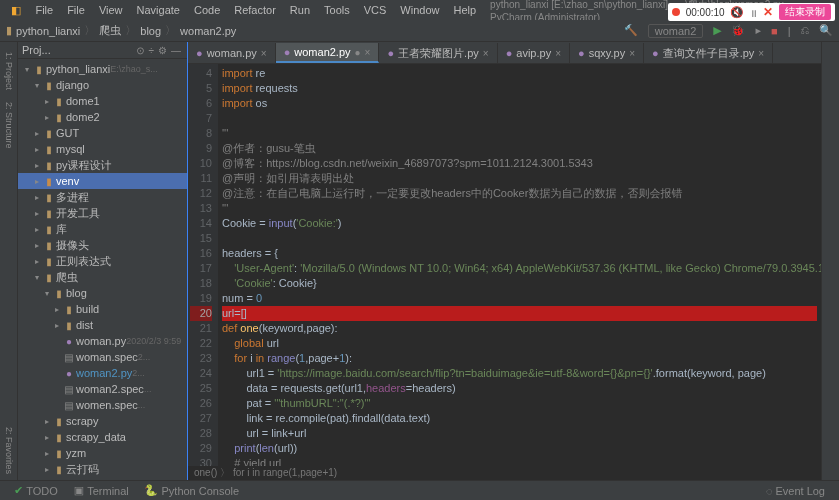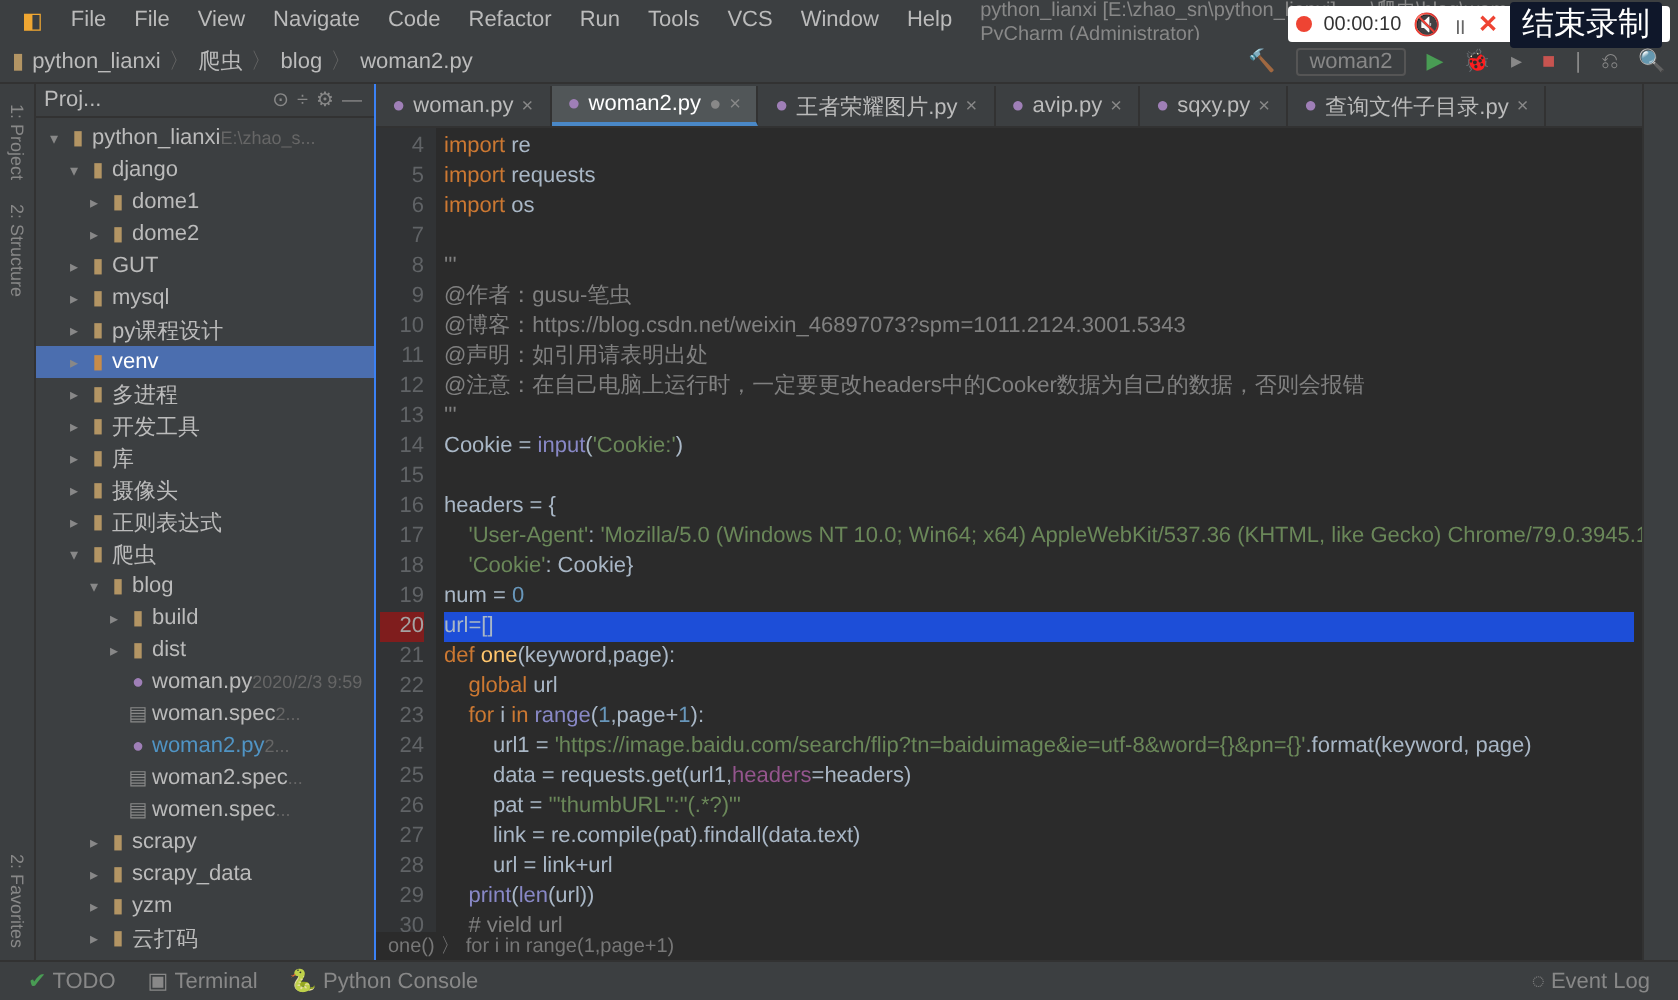--- a/index.html
+++ b/index.html
@@ -5,21 +5,21 @@
 *{margin:0;padding:0;box-sizing:border-box;font-family:"Segoe UI",Arial,sans-serif;font-size:11px}
 body{background:#2b2b2b;color:#a9b7c6;width:839px;height:500px;overflow:hidden;display:flex;flex-direction:column}
 .menubar{background:#3c3f41;height:20px;display:flex;align-items:center;padding:0 4px;color:#bbb}
 .menubar span{padding:2px 7px;cursor:default}
 .menubar .title{margin-left:auto;color:#888;font-size:10px}
 .recbar{position:absolute;top:3px;right:4px;background:#fff;display:flex;align-items:center;height:18px;gap:6px;padding:0 4px;border-radius:2px;z-index:10}
 .recbar .dot{width:8px;height:8px;background:#e43;border-radius:50%}
 .recbar .time{color:#333;font-size:10px}
 .recbar .ricon{color:#666;font-size:11px}
 .recbar .rx{color:#e43;font-size:12px;font-weight:bold}
-.recbar .recbtn{background:#0f172a;color:#fff;padding:1px 6px;border-radius:2px;font-size:16px}
+.recbar .recbtn{background:#ec4899;color:#fff;padding:1px 6px;border-radius:2px;font-size:10px}
 .breadcrumb{background:#3c3f41;height:22px;display:flex;align-items:center;padding:0 6px;color:#bbb;border-bottom:1px solid #323232;gap:4px}
 .breadcrumb .sep{color:#666}
 .breadcrumb .toolbar-icons{margin-left:auto;display:flex;gap:10px;color:#888;align-items:center}
 .breadcrumb .toolbar-icons span{cursor:default}
 .mid{flex:1;display:flex;overflow:hidden}
 .leftstrip{width:18px;background:#3c3f41;border-right:1px solid #323232;display:flex;flex-direction:column;align-items:center;padding-top:4px;color:#888}
 .leftstrip .v{writing-mode:vertical-rl;font-size:9px;margin:6px 0;cursor:default}
 .rightstrip{width:18px;background:#3c3f41;border-left:1px solid #323232}
 .projtree{width:170px;background:#3c3f41;border-right:1px solid #3b82f6;overflow:hidden;display:flex;flex-direction:column}
 .projhead{display:flex;align-items:center;padding:2px 4px;border-bottom:1px solid #323232;color:#bbb}
@@ -40,21 +40,21 @@
 .tabs .tab{display:flex;align-items:center;height:20px;padding:0 8px;color:#bbb;gap:4px;cursor:default;border-right:1px solid #323232}
 .tabs .tab.active{background:#515658;color:#fff;border-bottom:2px solid #4a88c7}
 .tabs .tab .pydot{color:#9f7fb7}
 .tabs .tab .close{color:#888;font-size:10px}
 .code{flex:1;display:flex;overflow:hidden;font-family:Consolas,monospace;font-size:11px;line-height:15px}
 .gutter{width:30px;background:#313335;text-align:right;padding:2px 6px 2px 2px;color:#606366;user-select:none}
 .gutter .g{height:15px}
 .gutter .hl{background:#7f1d1d;color:#a4a3a3}
 .codetext{flex:1;padding:2px 4px;white-space:pre;color:#a9b7c6;overflow:hidden;position:relative}
 .codetext .line{height:15px}
-.codetext .hl{background:#1d4ed8}
+.codetext .hl{background:#b91c1c}
 .kw{color:#cc7832}
 .str{color:#6a8759}
 .cmt{color:#808080}
 .num{color:#6897bb}
 .self{color:#94558d}
 .fn{color:#ffc66d}
 .bi{color:#8888c6}
 .statusbar{height:20px;background:#3c3f41;border-top:1px solid #323232;display:flex;align-items:center;padding:0 6px;color:#888;font-size:10px}
 .statusbar .tabbtn{padding:0 8px;display:flex;align-items:center;gap:3px}
 .statusbar .grow{flex:1}

